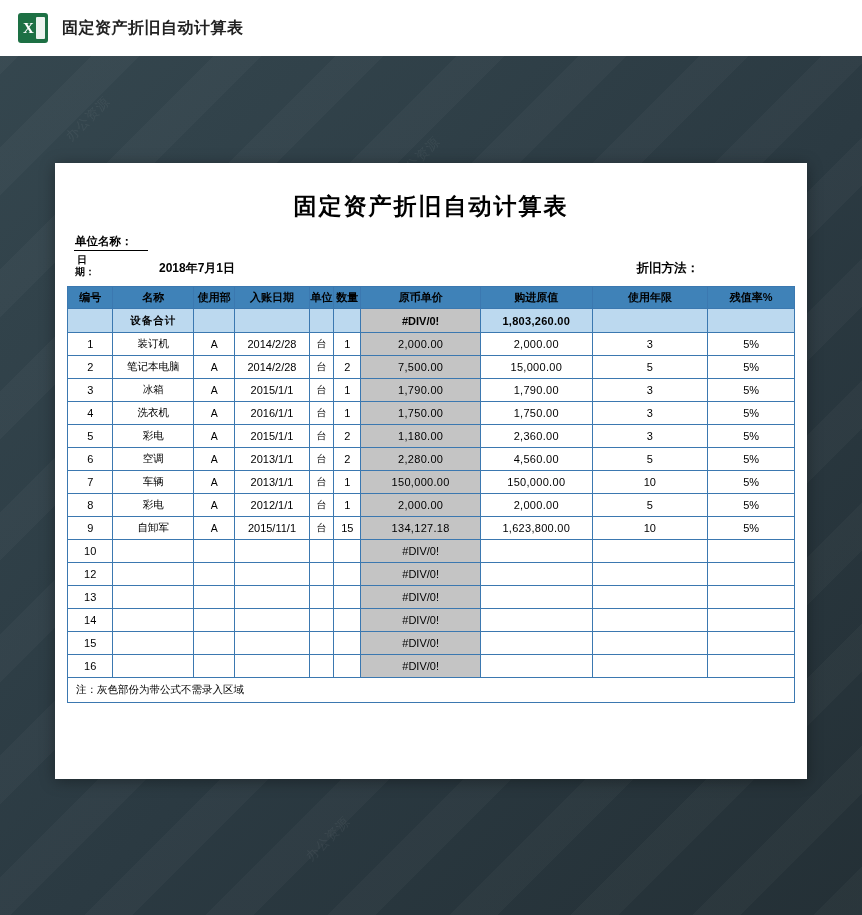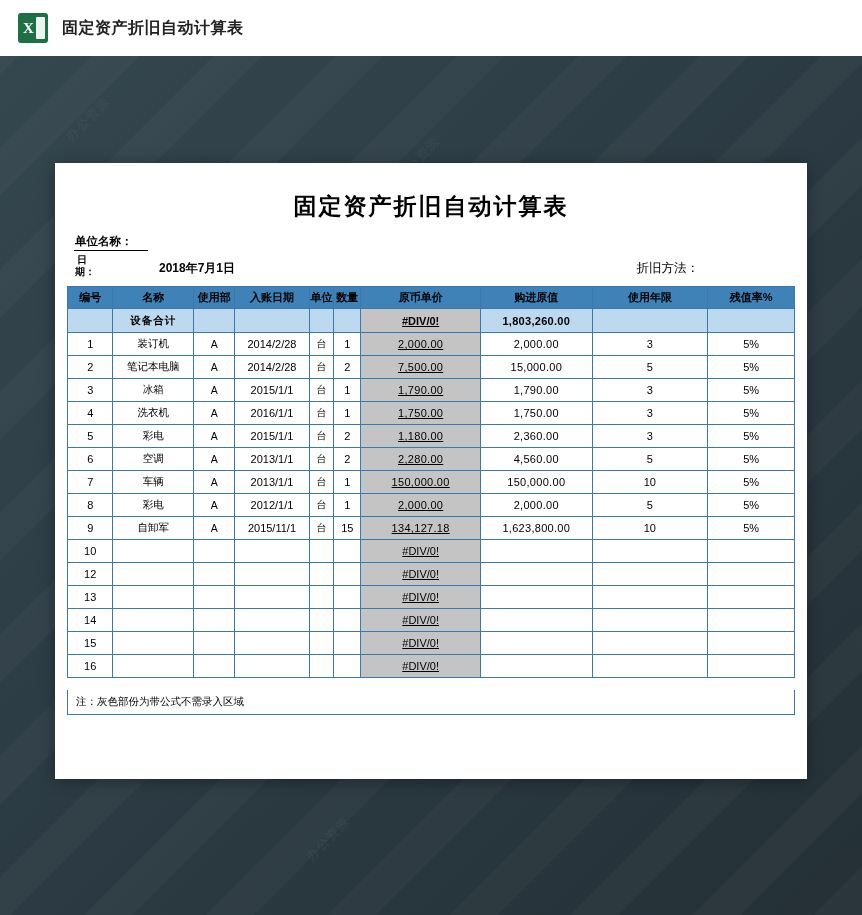--- a/index.html
+++ b/index.html
@@ -157,21 +157,21 @@
     left: 92px;
     top: 26px;
     font-weight: bold;
     font-size: 12px;
     font-family: Liberation Sans, sans-serif;
   }
   .meta .method {
     position: absolute;
     right: 96px;
     top: 26px;
-    font-weight: normal;
+    font-weight: bold;
     font-size: 12.5px;
   }
 
   table.grid {
     border-collapse: collapse;
     width: 100%;
     table-layout: fixed;
     font-size: 10.5px;
     border-radius: 8px;
   }
@@ -207,33 +207,32 @@
   }
   td.money {
     text-align: right;
     padding-right: 6px;
     font-family: "Liberation Serif", serif;
     font-size: 11px;
     letter-spacing: .3px;
   }
   td.grey {
     background: #c4c4c4;
-    text-decoration: underline;
   }
   tr.subtotal td.grey {
     background: #c4c4c4;
   }
   .red { color: #e8211b; }
   .black { color: #000; }
   .small-center { font-size: 10px; }
 
   tbody tr.data-row td { height: 22px; }
 
   .note {
-    margin-top: 12px;
+    margin-top: 0px;
     border: 1px solid #3b78b0;
     border-top: none;
     font-size: 10.5px;
     padding: 5px 8px;
     color: #000;
     background: #fff;
     text-align: left;
   }
   
   col.c-id     { width: 44px; }

